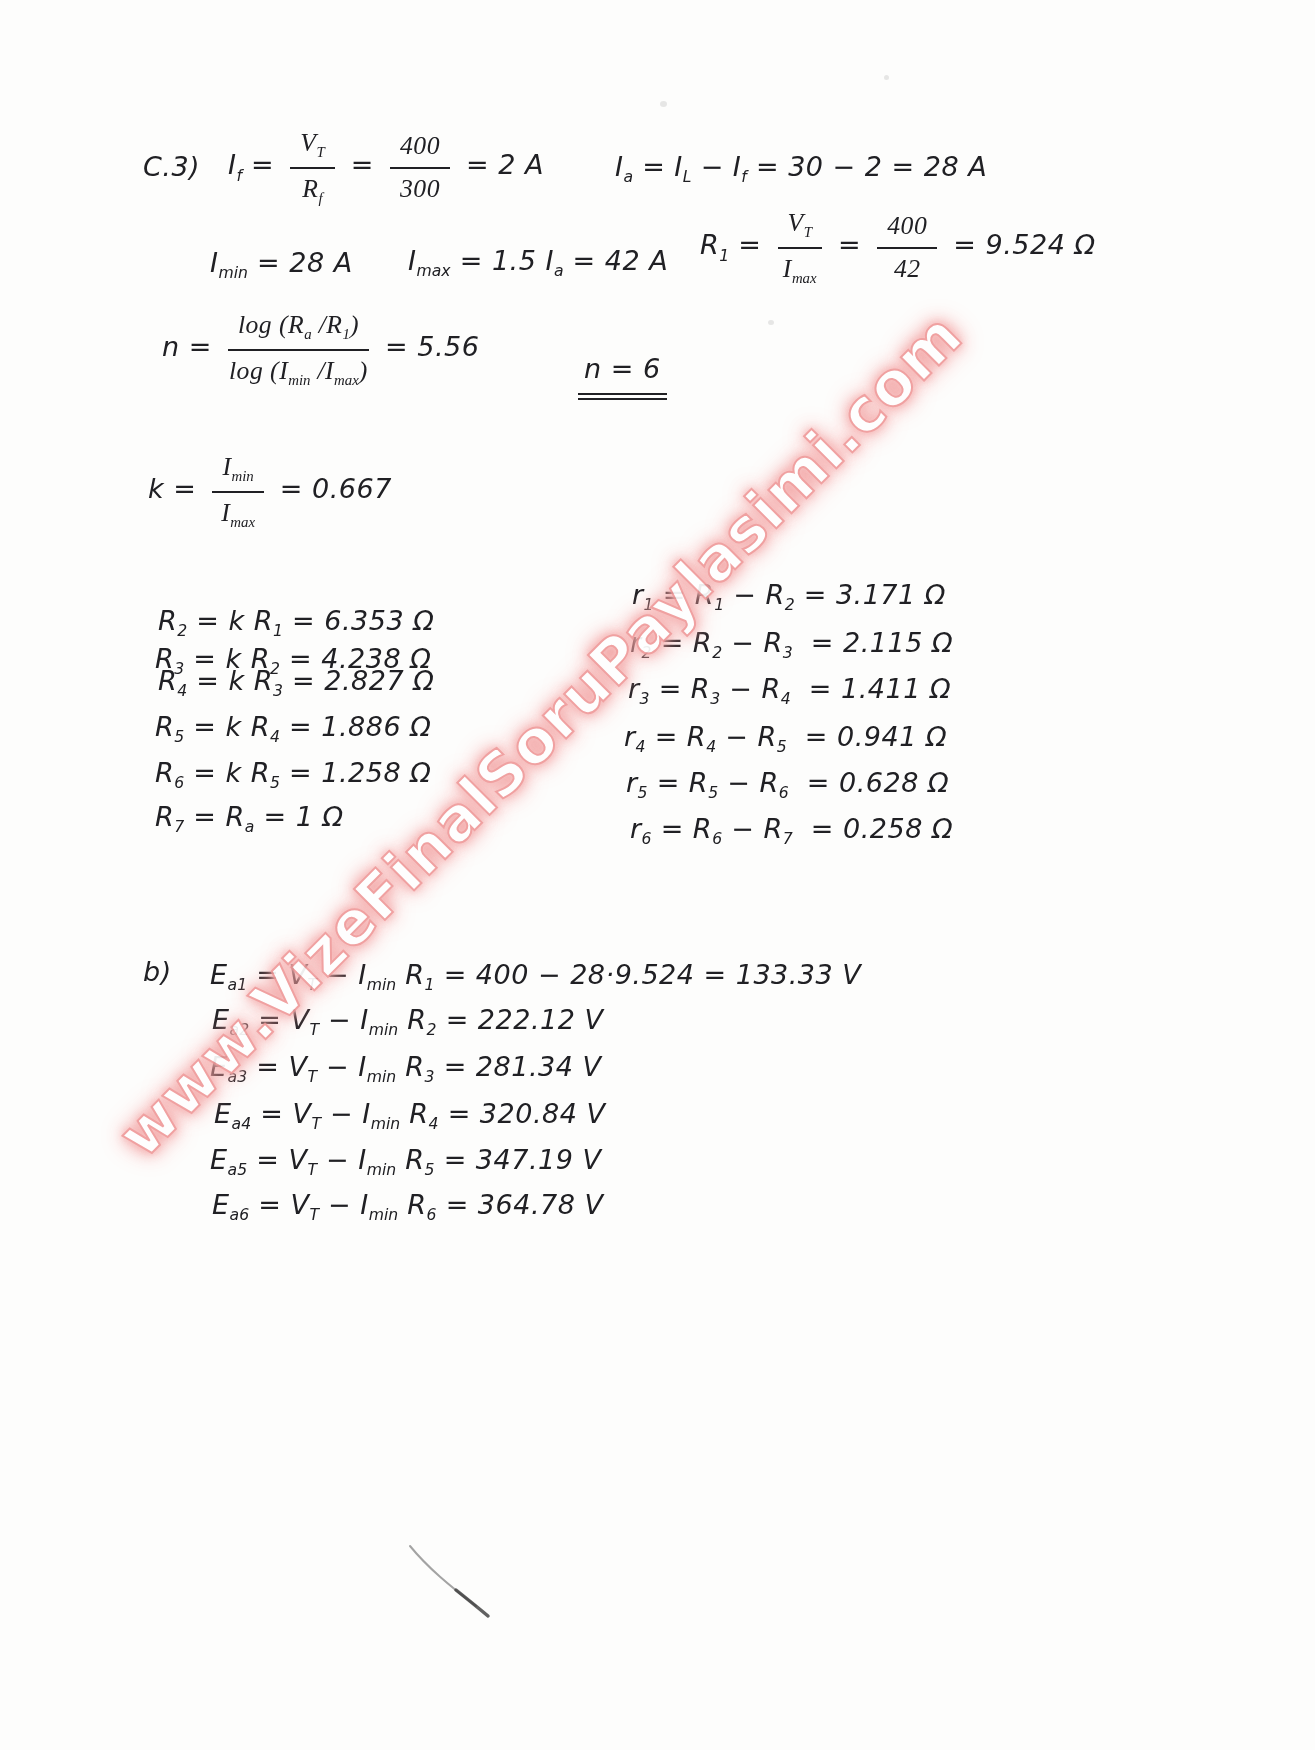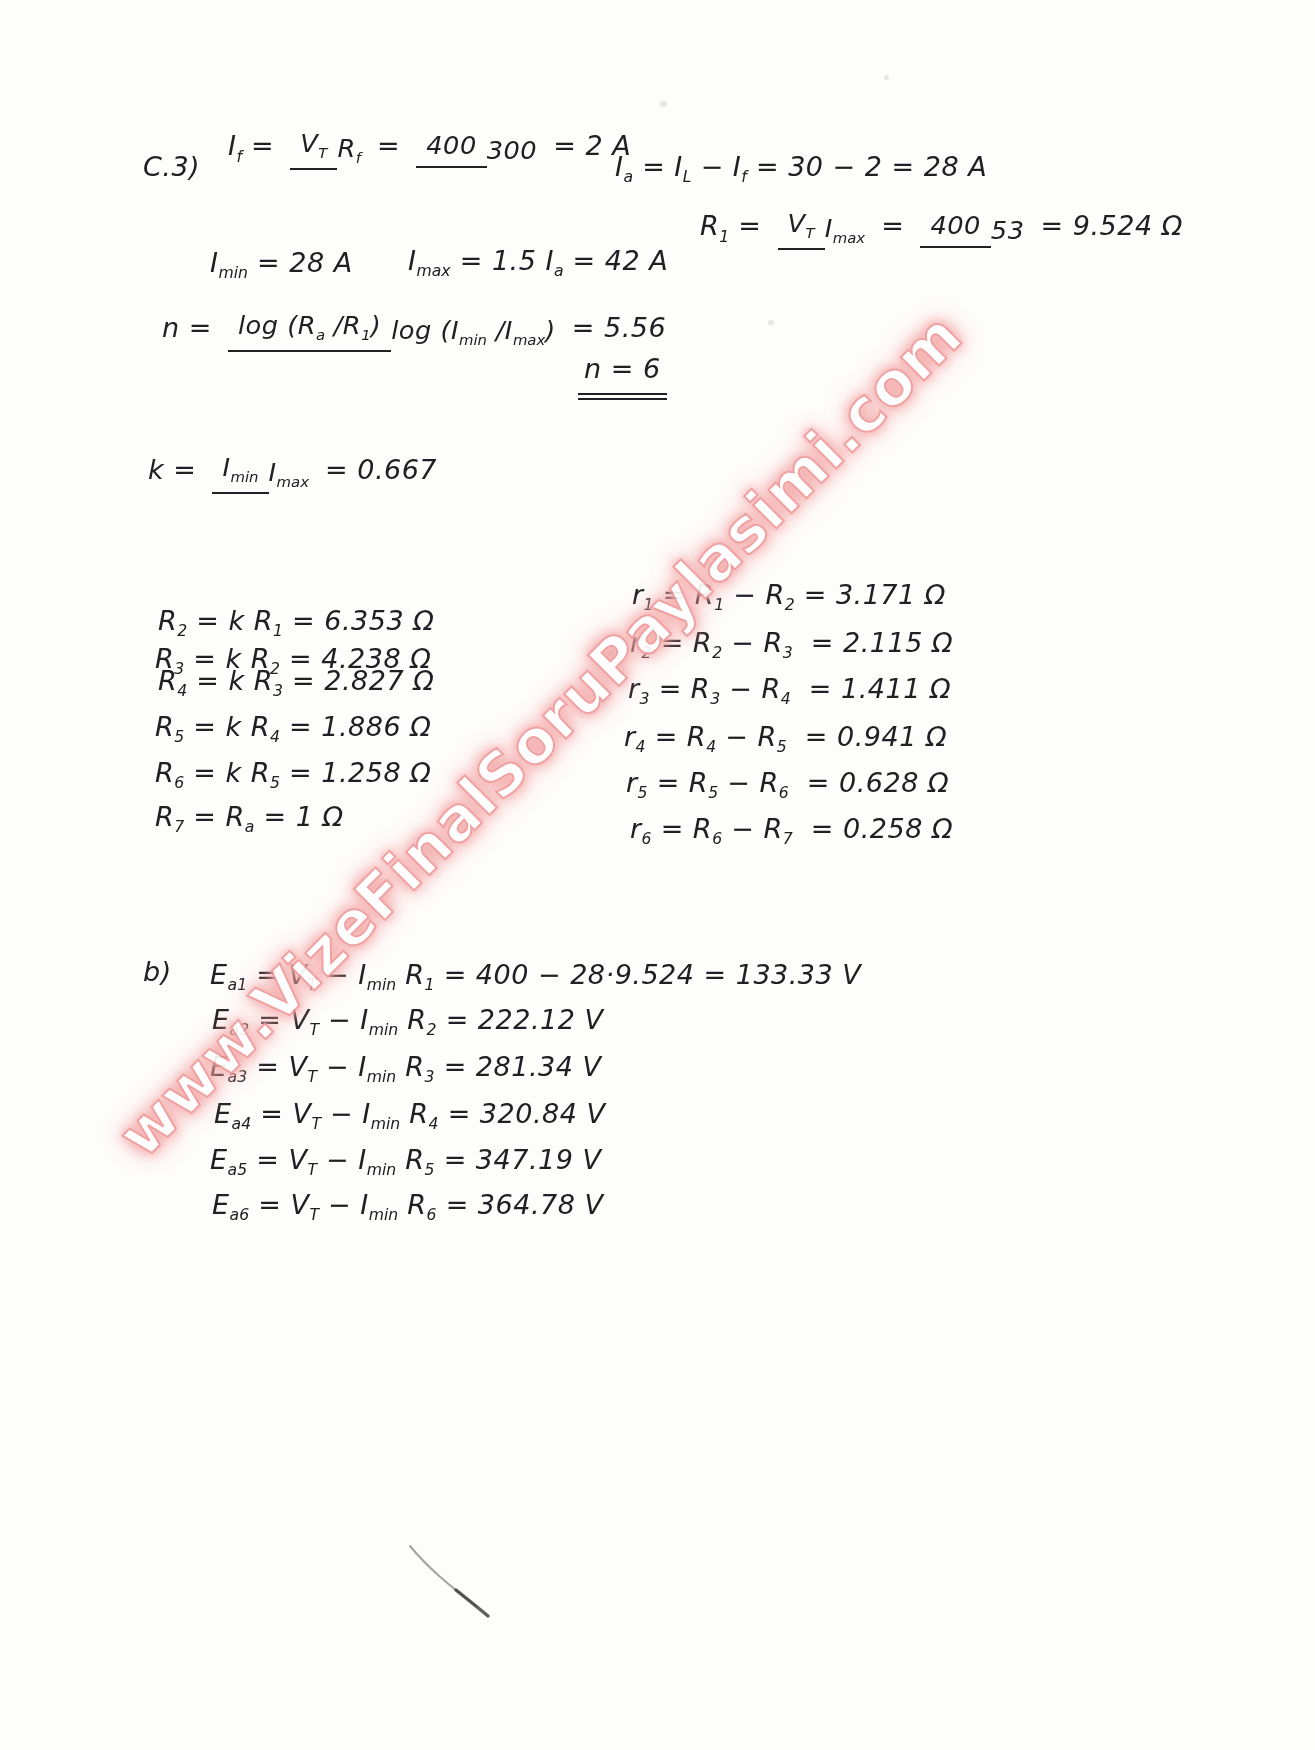--- a/index.html
+++ b/index.html
@@ -12,22 +12,22 @@
   .eq{
     position:absolute;
     font:italic 27px "DejaVu Sans",sans-serif;
     color:var(--ink,#202024);
     white-space:pre;
     letter-spacing:.5px;
     line-height:1.25;
   }
   .eq sub{font-size:.58em;letter-spacing:0;}
   .frac{
-    display:inline-flex;flex-direction:row;align-items:center;
-    vertical-align:middle;text-align:center;margin:0 7px;font-size:.95em;
+    display:inline-flex;flex-direction:column;align-items:center;
+    vertical-align:middle;text-align:center;margin:0 7px;font-size:.95em;font-family:Liberation Serif, serif;
   }
   .frac .num{border-bottom:2.5px solid currentColor;padding:1px 10px 5px;}
   .frac .den{padding-top:4px;}
   .dbl-underline{border-bottom:7px double var(--ink,#202024);padding:0 6px 7px;}
   
   .watermark{
     position:absolute;left:540px;top:735px;
     transform:translate(-50%,-50%) rotate(-45deg);
     font:bold 60px "DejaVu Sans",sans-serif;
     white-space:nowrap;letter-spacing:1px;
@@ -41,21 +41,21 @@
 </style>
 </head>
 <body style="--ink: #202024; --wm: #ef9a9a;">
 
 <div class="eq" style="left:143px;top:150px;">C.3)</div>
 <div class="eq" style="left:228px;top:126px;">I<sub>f</sub> = <span class="frac"><span class="num">V<sub>T</sub></span><span class="den">R<sub>f</sub></span></span> = <span class="frac"><span class="num">400</span><span class="den">300</span></span> = 2 A</div>
 <div class="eq" style="left:615px;top:150px;">I<sub>a</sub> = I<sub>L</sub> − I<sub>f</sub> = 30 − 2 = 28 A</div>
 
 <div class="eq" style="left:210px;top:246px;">I<sub>min</sub> = 28 A</div>
 <div class="eq" style="left:408px;top:244px;">I<sub>max</sub> = 1.5 I<sub>a</sub> = 42 A</div>
-<div class="eq" style="left:700px;top:206px;">R<sub>1</sub> = <span class="frac"><span class="num">V<sub>T</sub></span><span class="den">I<sub>max</sub></span></span> = <span class="frac"><span class="num">400</span><span class="den">53</span></span> = 9.524 Ω</div>
+<div class="eq" style="left:700px;top:206px;">R<sub>1</sub> = <span class="frac"><span class="num">V<sub>T</sub></span><span class="den">I<sub>max</sub></span></span> = <span class="frac"><span class="num">400</span><span class="den">42</span></span> = 9.524 Ω</div>
 
 <div class="eq" style="left:162px;top:308px;">n = <span class="frac"><span class="num">log (R<sub>a</sub> /R<sub>1</sub>)</span><span class="den">log (I<sub>min</sub> /I<sub>max</sub>)</span></span> = 5.56</div>
 <div class="eq dbl-underline" style="left:578px;top:352px;font-style:italic;">n = 6</div>
 
 <div class="eq" style="left:148px;top:450px;">k = <span class="frac"><span class="num">I<sub>min</sub></span><span class="den">I<sub>max</sub></span></span> = 0.667</div>
 
 <div class="eq" style="left:158px;top:572px;margin-top:32px;">R<sub>2</sub> = k R<sub>1</sub> = 6.353 Ω</div>
 <div class="eq" style="left:155px;top:642px;">R<sub>3</sub> = k R<sub>2</sub> = 4.238 Ω</div>
 <div class="eq" style="left:158px;top:664px;">R<sub>4</sub> = k R<sub>3</sub> = 2.827 Ω</div>
 <div class="eq" style="left:155px;top:710px;">R<sub>5</sub> = k R<sub>4</sub> = 1.886 Ω</div>

